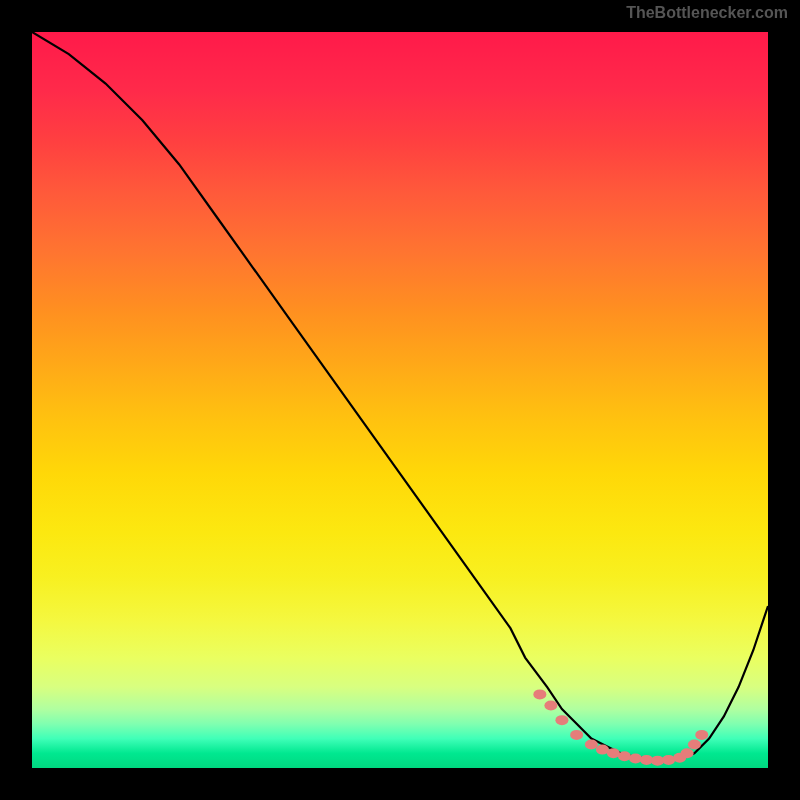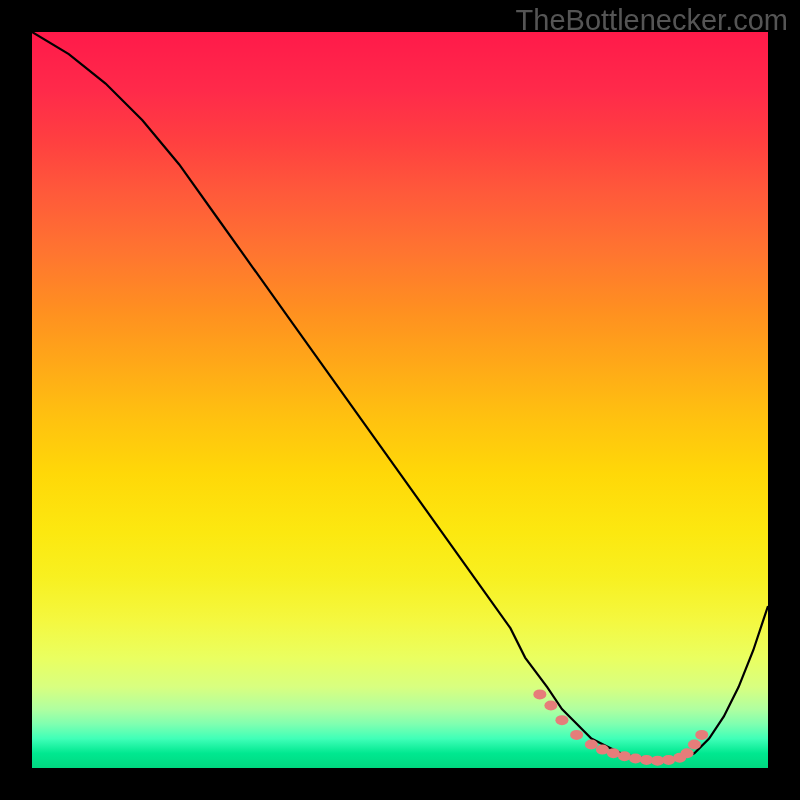--- a/index.html
+++ b/index.html
@@ -8,22 +8,22 @@
     height: 800px;
     background: #000;
     position: relative;
     font-family: Arial, sans-serif;
   }
   .watermark {
     position: absolute;
     top: 4px;
     right: 12px;
     color: #555;
-    font-size: 29px;
-    font-weight: normal;
+    font-size: 16px;
+    font-weight: bold;
     z-index: 10;
   }
   .plot-area {
     position: absolute;
     left: 32px;
     top: 32px;
     width: 736px;
     height: 736px;
     overflow: hidden;
   }

